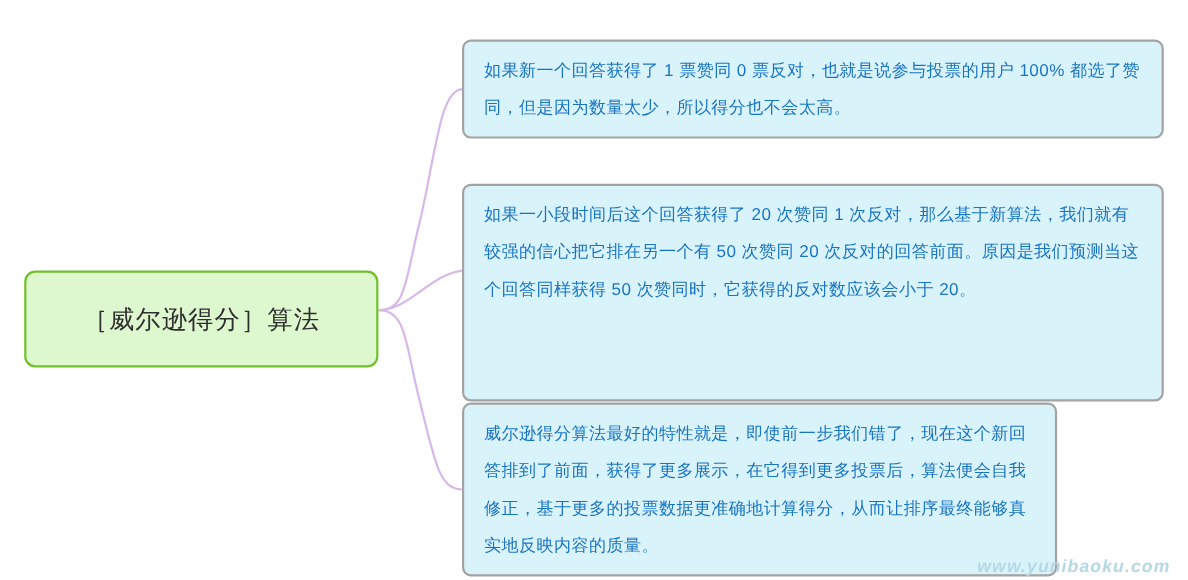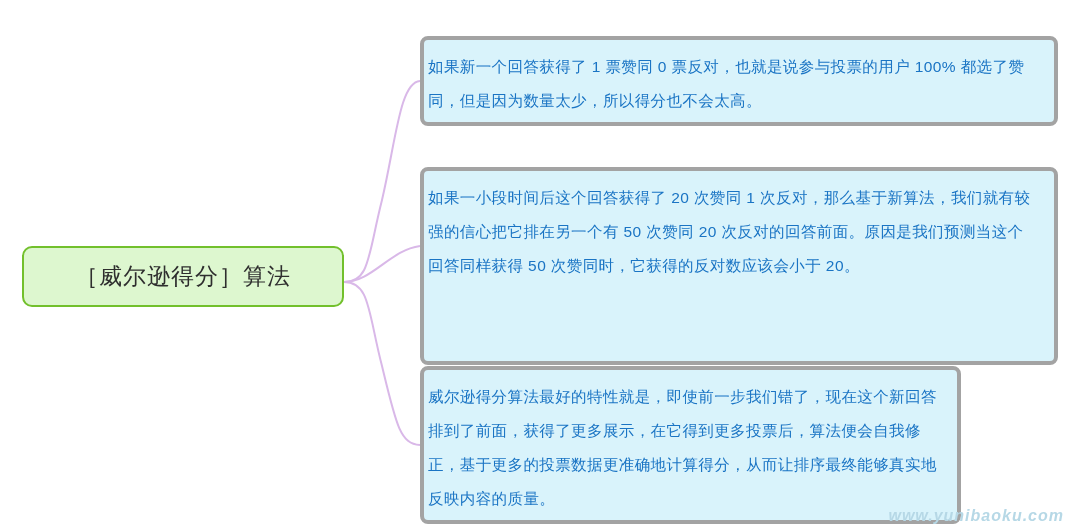--- a/index.html
+++ b/index.html
@@ -21,42 +21,42 @@
     top: 0;
     width: 1080px;
     height: 527px;
     pointer-events: none;
   }
   .root-node {
     position: absolute;
     left: 22px;
     top: 246px;
     width: 322px;
-    height: 61px;
+    height: 88px;
     box-sizing: border-box;
     background: #ddf7cf;
     border: 2px solid #72c02c;
     border-radius: 10px;
     display: flex;
     align-items: center;
     justify-content: center;
     color: #2e2e2e;
     font-size: 23px;
     letter-spacing: 1px;
   }
   .branch {
     position: absolute;
     box-sizing: border-box;
     background: #d9f3fb;
-    border: 4px solid #a3a3a3;
+    border: 2px solid #a3a3a3;
     border-radius: 8px;
     color: #1a74c4;
     font-size: 15.5px;
     line-height: 34px;
-    padding: 10px 16px 10px 4px;
+    padding: 10px 16px 10px 18px;
     letter-spacing: 0.4px;
   }
   #branch-1 { left: 420px; top: 36px;  width: 638px; height: 90px; }
   #branch-2 { left: 420px; top: 167px; width: 638px; height: 198px; }
   #branch-3 { left: 420px; top: 366px; width: 541px; height: 158px; }
   .watermark {
     position: absolute;
     right: 16px;
     bottom: 2px;
     font-size: 16px;

